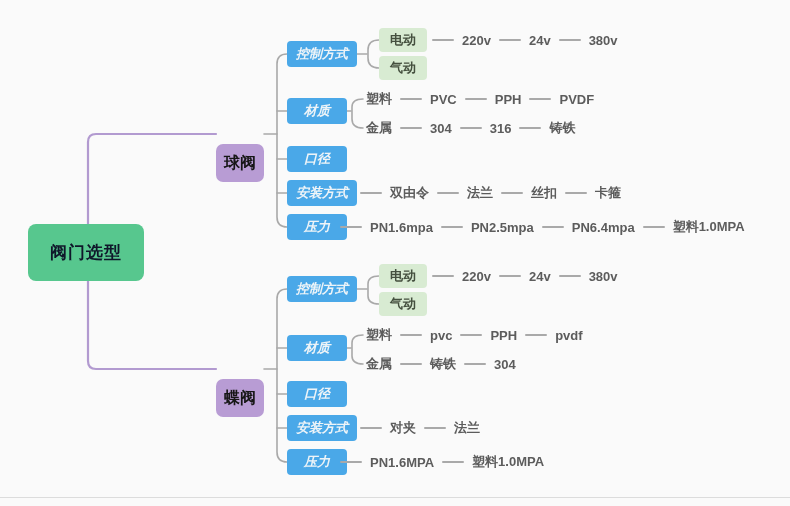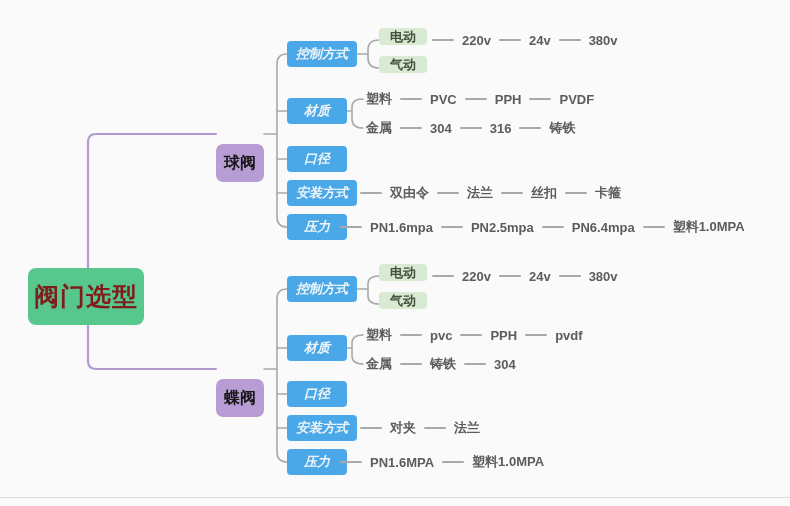--- a/index.html
+++ b/index.html
@@ -9,36 +9,36 @@
     font-family:"Liberation Sans","DejaVu Sans",sans-serif;
   }
   .layer{position:absolute;left:0;top:0;width:790px;height:506px;}
   svg.lines{pointer-events:none;}
   .node{
     position:absolute;display:flex;align-items:center;justify-content:center;
     box-sizing:border-box;font-weight:bold;white-space:nowrap;
   }
   .root{
     left:28px;top:224px;width:116px;height:57px;border-radius:8px;
-    background:#57c78e;color:#7f1d1d;font-size:25px;letter-spacing:1px;margin-top:44px;
+    background:#57c78e;color:#0f172a;font-size:17px;letter-spacing:1px;
   }
   .branch{
     width:48px;height:38px;border-radius:7px;background:#b89cd4;
     color:#161616;font-size:16px;margin-top:29px;
   }
   .branch.ball{left:216px;top:115px;}
   .branch.butterfly{left:216px;top:350px;text-align:center;}
   .topic{
     height:26px;border-radius:4px;background:#4aa8e8;color:#eef4f8;
     font-size:13px;left:287px;font-style:italic;
   }
   .topic.w70{width:70px;}
   .topic.w48{width:60px;}
   .subtopic{
-    width:48px;height:17px;border-radius:4px;background:#d8ebd2;
+    width:48px;height:24px;border-radius:4px;background:#d8ebd2;
     color:#45503f;font-size:13px;left:379px;
   }
   .chain{
     position:absolute;display:flex;align-items:center;gap:8px;height:18px;
     font-size:13px;font-weight:bold;color:#5c5c5c;white-space:nowrap;
   }
   .dash{width:22px;height:2px;background:#a9a9a9;border-radius:1px;flex:0 0 auto;}
   .canvas-bottom-border{
     position:absolute;left:0;top:497px;width:790px;height:1px;background:#dcdcdc;
   }

